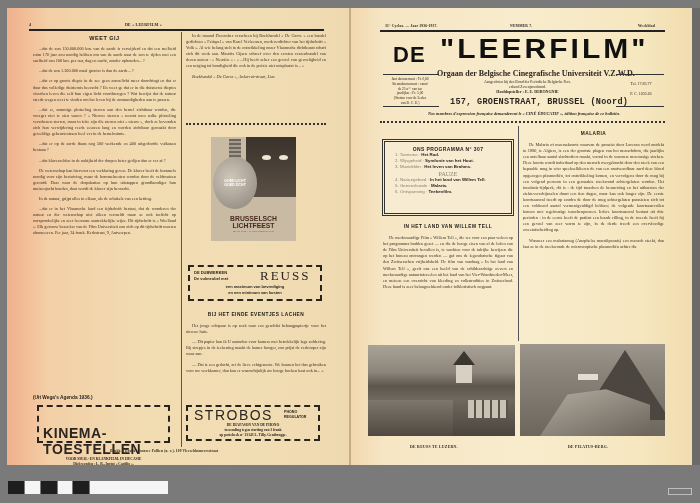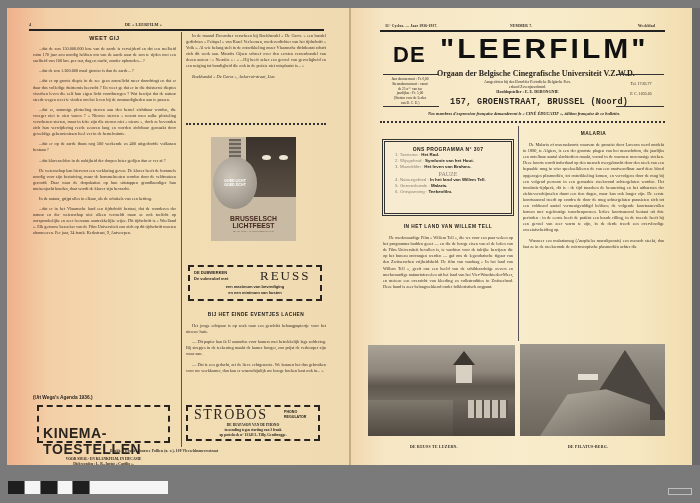--- a/index.html
+++ b/index.html
@@ -96,21 +96,21 @@
 </div>
 
 <div class="col" style="left:186px;top:310px;width:140px;">
   <div class="h" style="font-size:4.8px;">BIJ HET EINDE EVENTJES LACHEN</div>
   <p>Het jonge echtpaar is op zoek naar een geschikt behangpapiertje voor het nieuwe huis.</p>
   <p>— Dit papier kan ik U aanraden voor kamers met betrekkelijk lage zoldering. Bij strepjes in de teekening maakt de kamer hooger, zoo prijst de verkooper zijn waar aan.</p>
   <p>— Dat is een gedacht, zei de lieve echtgenoote. We kunnen het dan gebruiken voor uw werkkamer, dan kan er waarschijnlijk uw hooge boeken kast ook in... »</p>
 </div>
 
 <div class="ad" style="left:186px;top:405px;width:134px;height:36px;">
-  <div style="position:absolute;left:6px;top:0;font-family:Liberation Serif, serif;font-size:14px;letter-spacing:1.5px;">STROBOS</div>
+  <div style="position:absolute;left:6px;top:0;font-family:Liberation Sans, sans-serif;font-size:14px;letter-spacing:1.5px;">STROBOS</div>
   <div style="position:absolute;left:96px;top:3px;font-family:'Liberation Sans',sans-serif;font-weight:bold;font-size:3.6px;">PHONO</div>
   <div style="position:absolute;left:96px;top:8px;font-family:'Liberation Sans',sans-serif;font-weight:bold;font-size:3.6px;">REGULATOR</div>
   <div style="position:absolute;left:0;top:16px;width:130px;" class="small">DE DIAPASON VAN DE PHONO</div>
   <div style="position:absolute;left:0;top:21px;width:130px;" class="small">toezending tegen storting van 3 frank</div>
   <div style="position:absolute;left:0;top:26px;width:130px;" class="small">op postcheck n° 13143 L. Tilly, Gentbrugge.</div>
 </div>
 
 <div class="runhead" style="left:110px;top:449px;font-size:3.4px;">Drukk. : Drukk. Voorzee Pollien (n. v.), 109 Vleeschhouwersstraat</div>
 
 <div class="runhead" style="left:385px;top:24px;font-size:3.6px;">31° Cyclus. — Jaar 1936-1937.</div>

